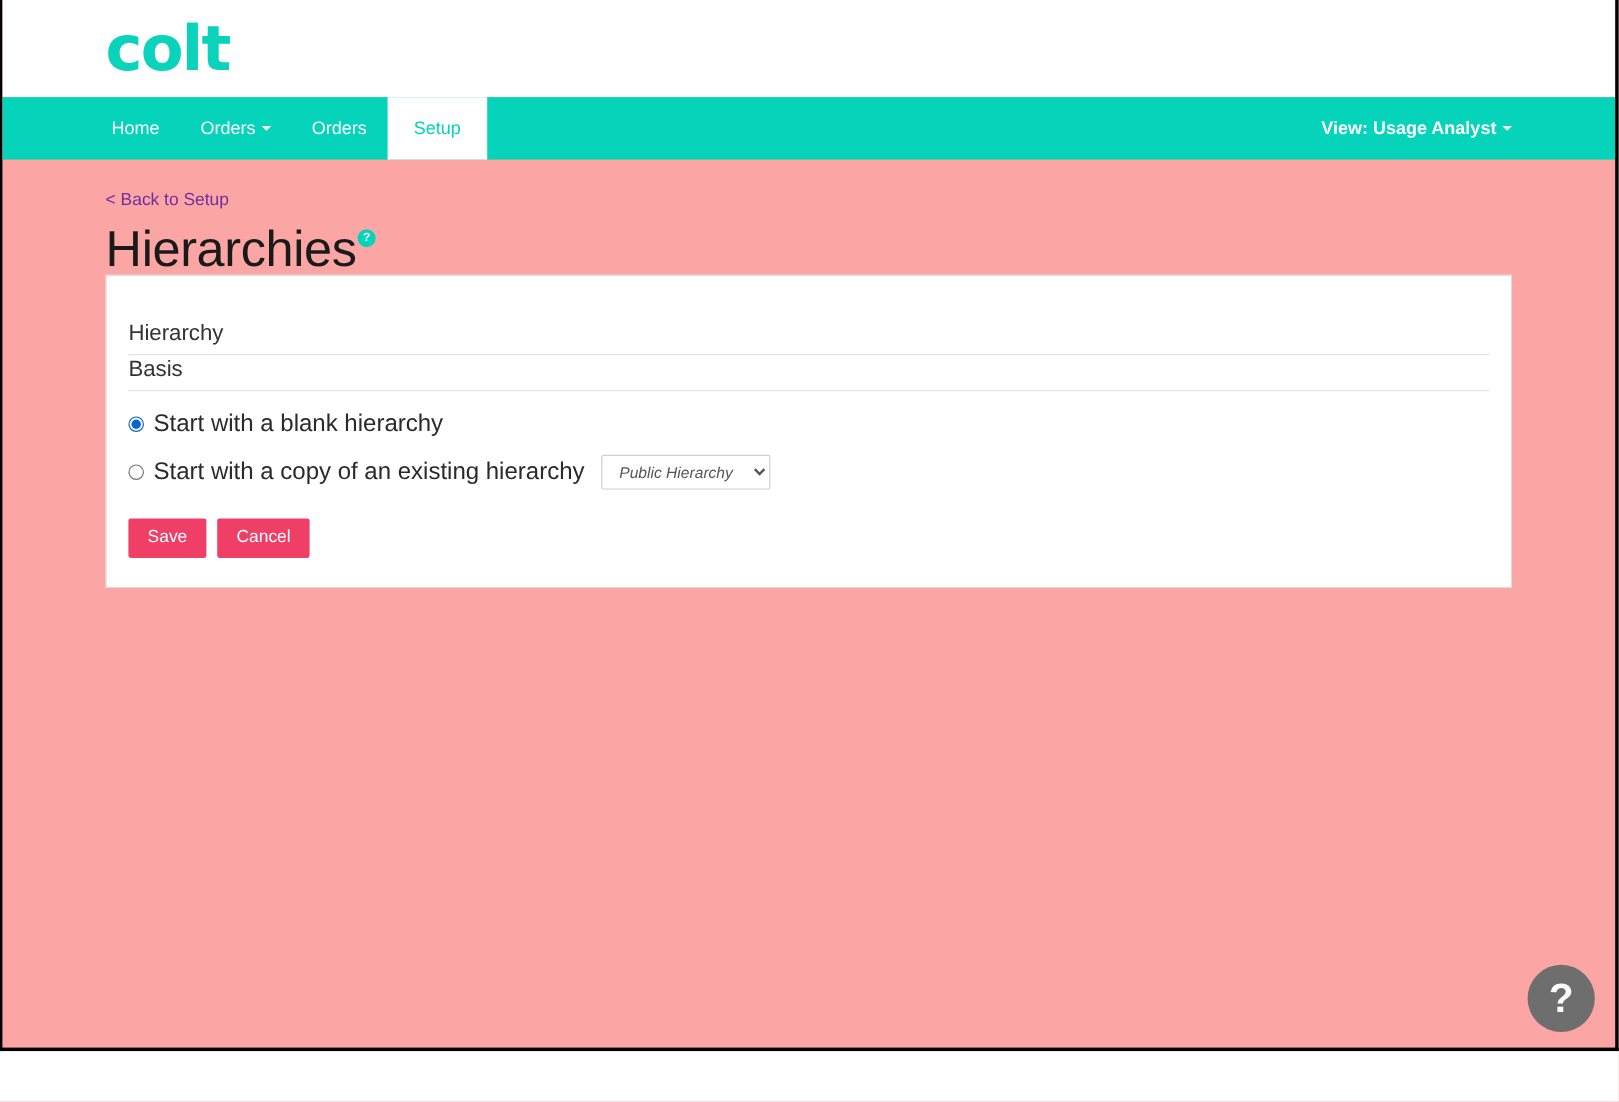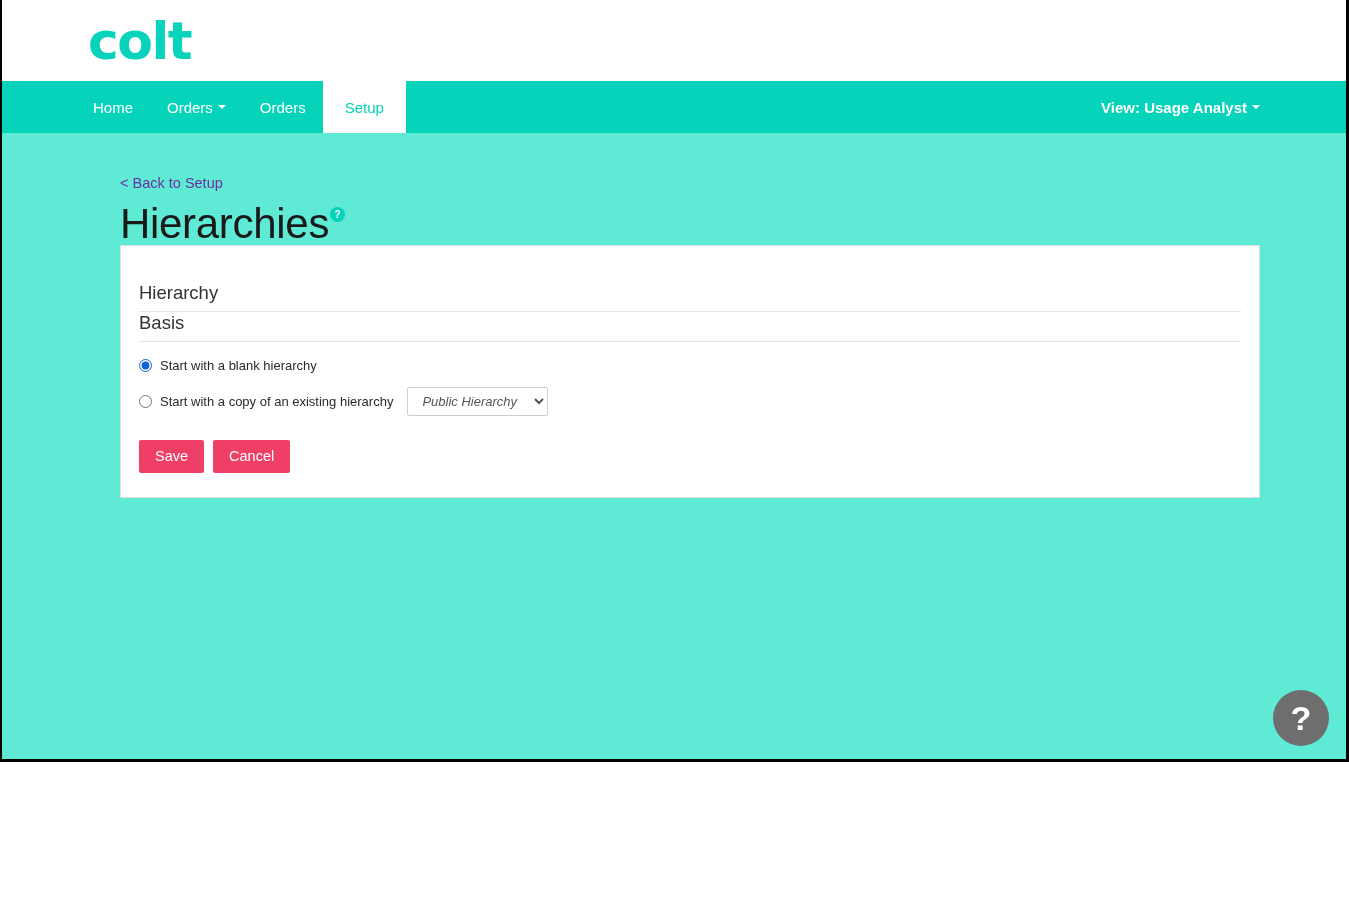--- a/index.html
+++ b/index.html
@@ -5,22 +5,22 @@
   * { box-sizing: border-box; }
   html, body {
     margin: 0;
     padding: 0;
     background: #ffffff;
     font-family: "Liberation Sans", sans-serif;
   }
   .viewport {
     position: relative;
     width: 1349px;
-    height: 762px;
-    background: #5eead4;
+    height: 876px;
+    background: #fca5a5;
     border-left: 2px solid #000000;
     border-right: 3px solid #000000;
     border-bottom: 3px solid #000000;
     overflow: hidden;
   }
 
   
   .logo-bar {
     height: 81px;
     background: #ffffff;
@@ -78,23 +78,22 @@
     margin-left: auto;
     display: flex;
     align-items: center;
     padding-right: 86px;
   }
   .nav-right .nav-item { padding: 0; }
   .view-label { font-weight: bold; font-size: 15px; color:#fff; }
 
   
   .content {
-    padding: 18px 86px;
-    position: relative;
-    margin-left: 32px;
+    padding: 2px 86px;
+    position: relative;
   }
   .back-link {
     display: inline-block;
     margin-top: 24px;
     font-size: 14.5px;
     color: #6b2fa0;
     text-decoration: none;
     cursor: pointer;
   }
   .page-title-row {
@@ -193,21 +192,21 @@
   }
   .radio-row:last-of-type { margin-bottom: 0; }
   .radio-input {
     margin: 0 8px 0 0;
     width: 13px;
     height: 13px;
     accent-color: #0b63d4;
     cursor: pointer;
   }
   .radio-label {
-    font-size: 13px;
+    font-size: 20px;
     color: #2a2a2a;
     cursor: pointer;
     white-space: nowrap;
   }
   .hierarchy-select {
     margin-left: 14px;
     width: 141px;
     height: 29px;
     border: 1px solid #cfcfcf;
     border-radius: 2px;

